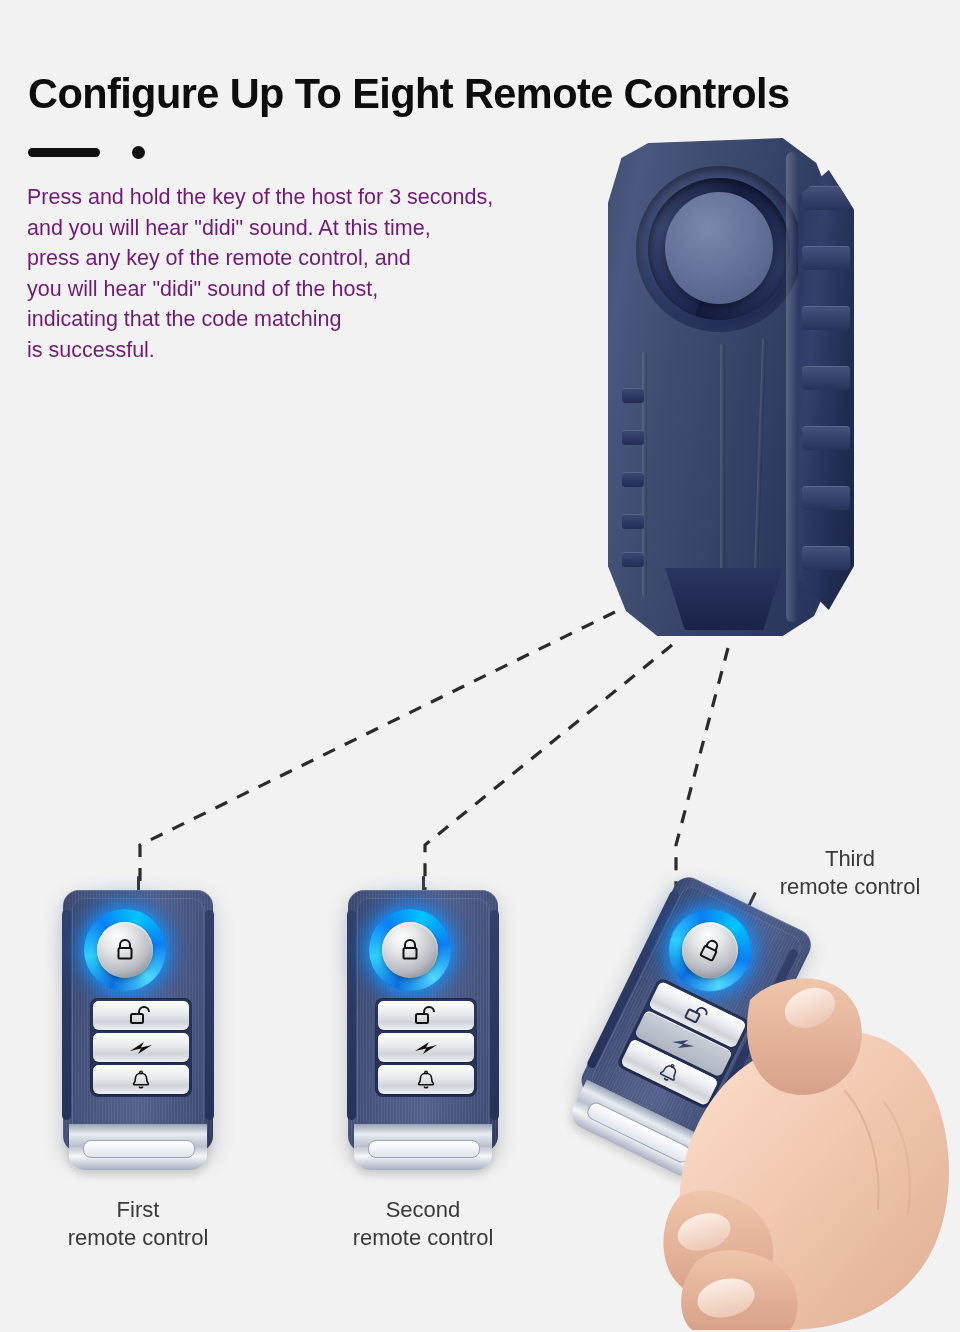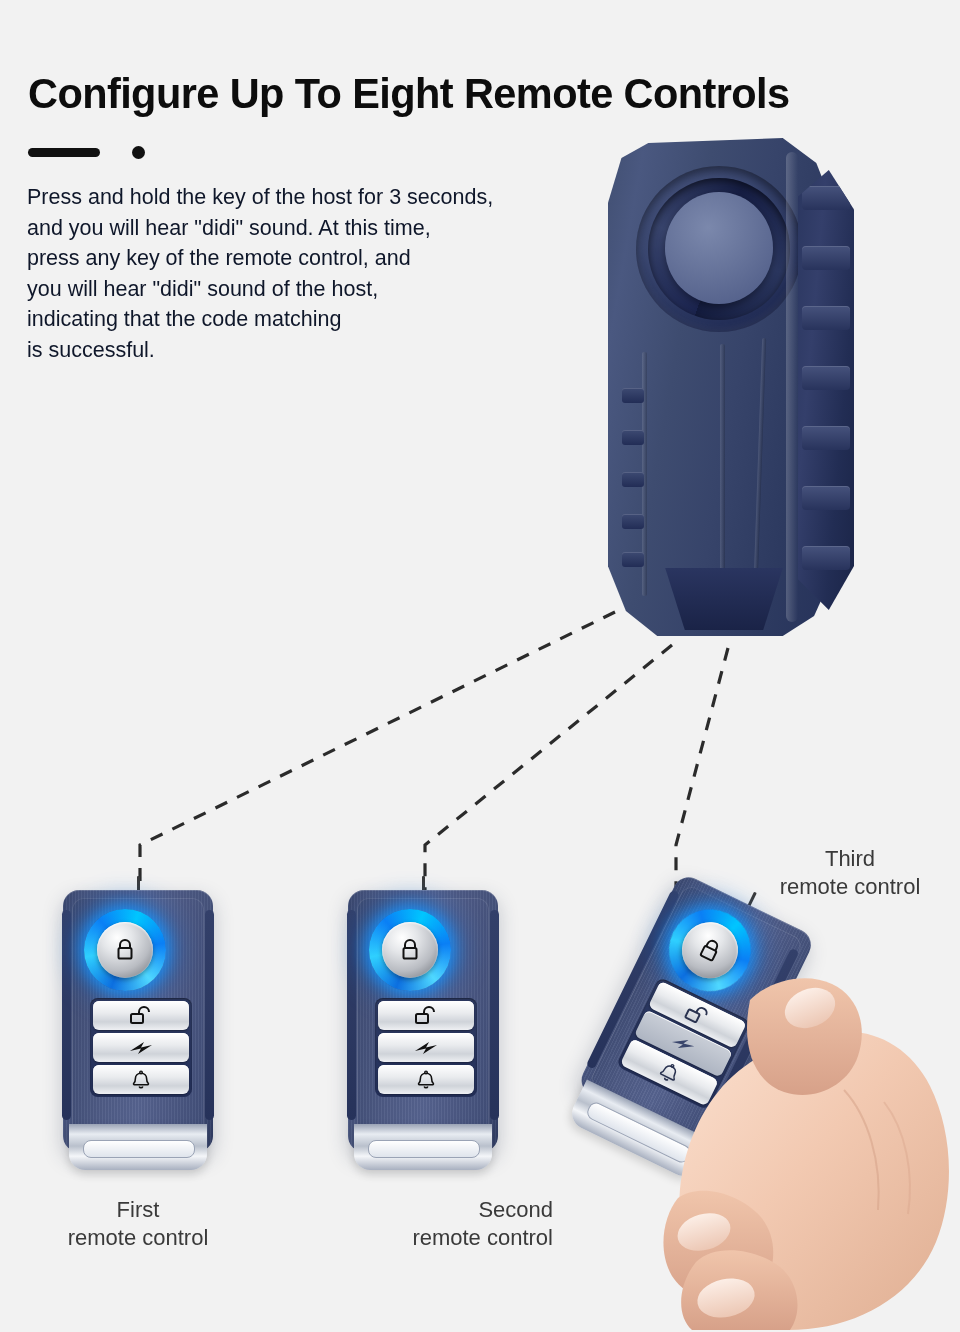--- a/index.html
+++ b/index.html
@@ -26,21 +26,21 @@
   .divider .bar{
     position:absolute;left:0;top:8px;width:72px;height:9px;
     border-radius:5px;background:#111;
   }
   .divider .dot{
     position:absolute;left:104px;top:6px;width:13px;height:13px;
     border-radius:50%;background:#111;
   }
   .body-copy{
     position:absolute;left:27px;top:182px;width:600px;
-    font-size:21.5px;line-height:30.5px;color:#0f172a;
+    font-size:21.5px;line-height:30.5px;color:#701a75;
     white-space:pre-line;
   }
 
   
   .connectors{position:absolute;left:0;top:0;width:960px;height:1332px;pointer-events:none;}
 
   
   .alarm-host{
     position:absolute;left:600px;top:138px;width:262px;height:500px;
   }
@@ -337,21 +337,21 @@
           <path d="M11.2 16.4a1.9 1.9 0 0 0 3.6 0" fill="none" stroke="#111" stroke-width="1.6"></path>
           <circle cx="13" cy="2.4" r="1.3" fill="none" stroke="#111" stroke-width="1.4"></circle>
         </svg>
       </div>
     </div>
 
     <div class="remote-base">
       <div class="slot"></div>
     </div>
   </div>
-  <div class="remote-caption" style="left:293px;top:1196px;text-align:right;">Second
+  <div class="remote-caption" style="left:293px;top:1196px;">Second
 remote control</div>
 
   <div class="third-caption">Third
 remote control</div>
 
   <div class="hand-group">
 
     <div class="tilted-remote remote">
       <div class="antenna"></div>
       <div class="remote-shell" style="height:240px;">

